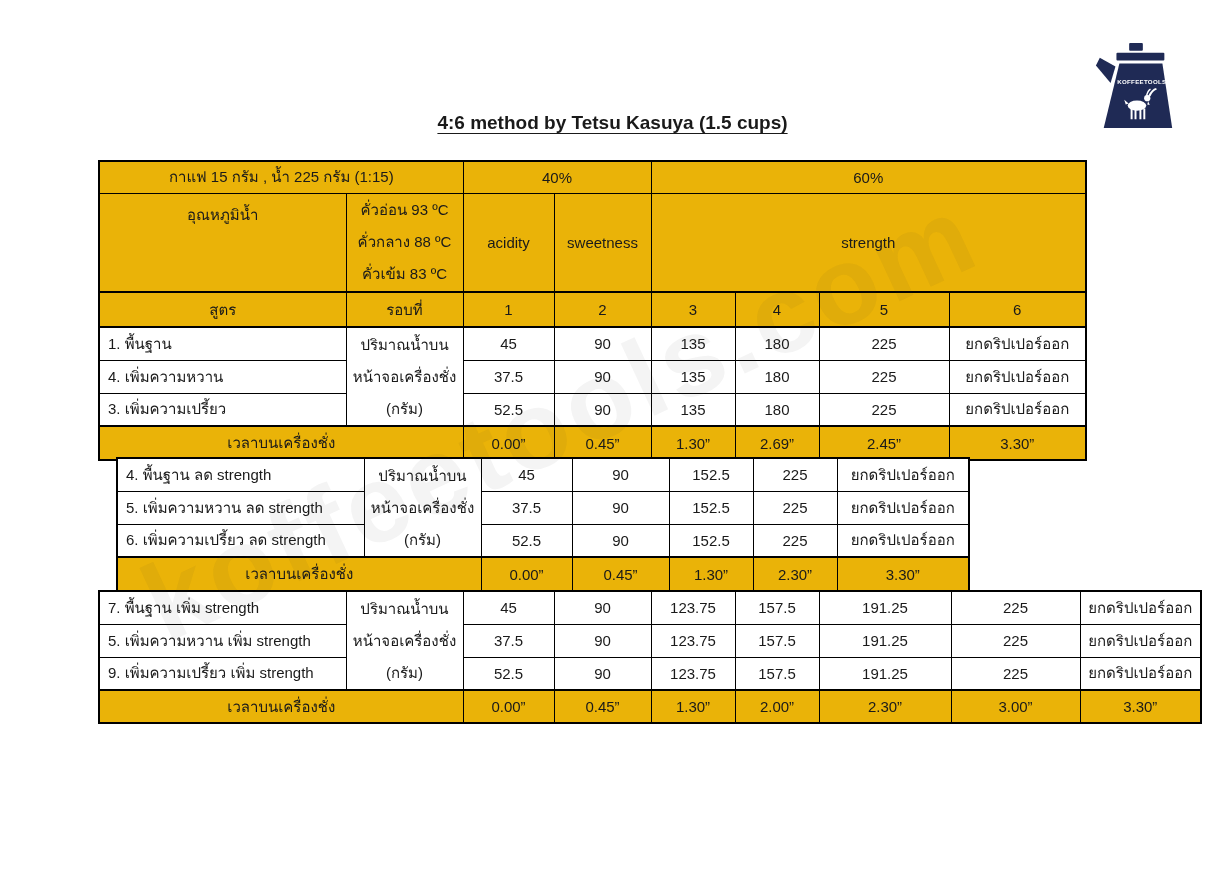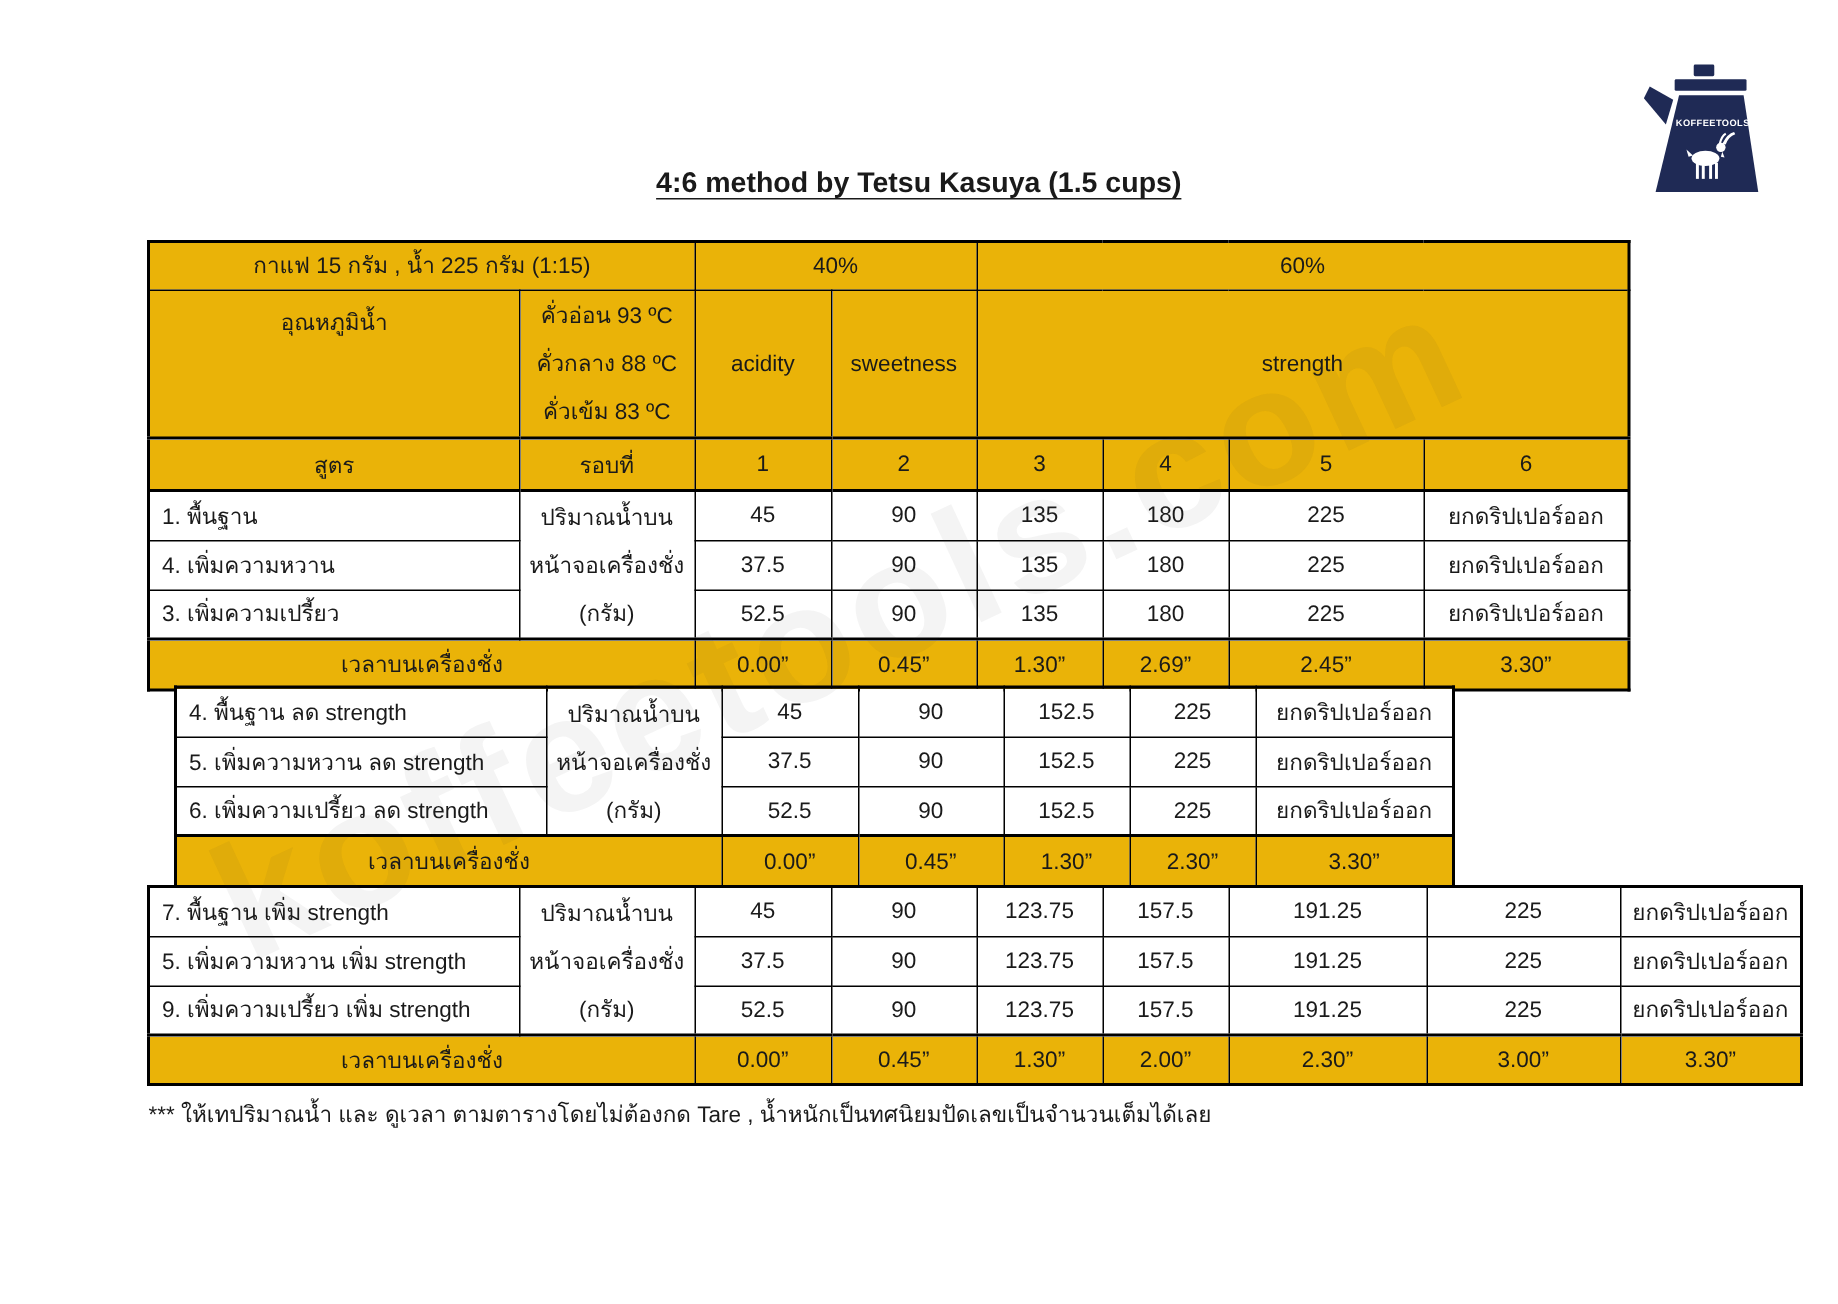--- a/index.html
+++ b/index.html
@@ -250,15 +250,14 @@
       <td class="gray">0.45”</td>
       <td class="gray">1.30”</td>
       <td class="gray">2.00”</td>
       <td class="gray">2.30”</td>
       <td class="gray">3.00”</td>
       <td class="gray">3.30”</td>
     </tr>
   </tbody>
     </table>
 
-  <div class="footnote">*** ให้เทปริมาณน้ำ และ ดูเวลา ตามตารางโดยไม่ต้องกด Tare , น้ำหนักเป็นทศนิยมปัดเลขเป็นจำนวนเต็มได้เลย</div>
 
 </div>
 
 </body></html>

